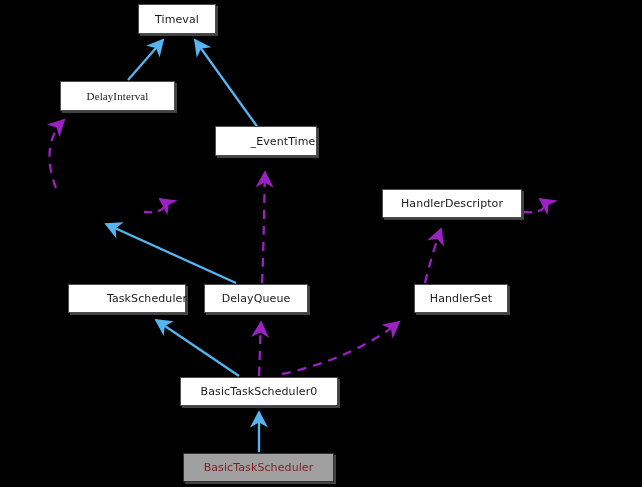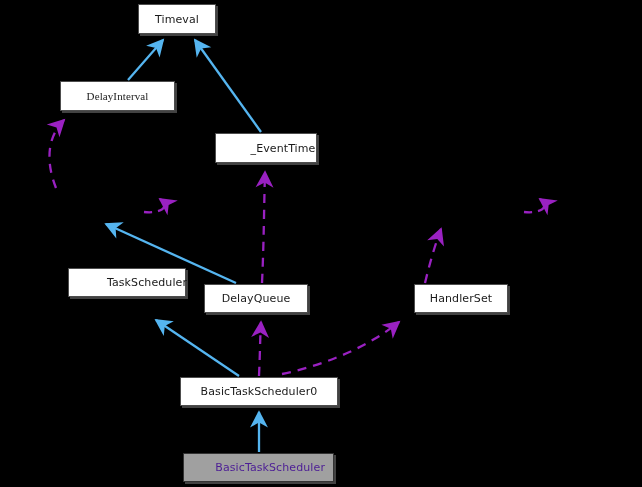--- a/index.html
+++ b/index.html
@@ -36,22 +36,21 @@
     color: #1a1a1a;
     font-size: 11px;
     line-height: 1;
     letter-spacing: 0.1px;
     white-space: nowrap;
     cursor: pointer;
   }
   .node.highlight {
     background: #a0a0a0;
     border-color: #333333;
-    color: #4c1d95;
-    justify-content: flex-end;
+    color: #7f1d1d;
   }
   .node-label {
     display: block;
     padding: 0 8px;
   }
 </style>
 </head>
 <body>
 
 <div id="diagram-root" style="background: rgb(0, 0, 0);">
@@ -92,27 +91,30 @@
   </svg>
 
   <div class="node" style="left: 138px; top: 4px; width: 78px; height: 30px;">
     <span class="node-label">Timeval</span>
   </div>
 
   <div class="node" style="left: 60px; top: 81px; width: 115px; height: 30px; font-family: Liberation Serif, serif;">
     <span class="node-label">DelayInterval</span>
   </div>
 
-  <div class="node" style="left: 215px; top: 133px; width: 102px; height: 30px; padding-left: 34px;">
+  <div class="node" style="left: 215px; top: 126px; width: 102px; height: 30px; padding-left: 34px;">
     <span class="node-label">_EventTime</span>
   </div>
 
 
+  <div class="node" style="left: 382px; top: 189px; width: 140px; height: 29px;">
+    <span class="node-label">HandlerDescriptor</span>
+  </div>
 
-  <div class="node" style="left: 68px; top: 268px; width: 118px; height: 29px; padding-left: 40px;">
+  <div class="node" style="left: 68px; top: 284px; width: 118px; height: 29px; padding-left: 40px;">
     <span class="node-label">TaskScheduler</span>
   </div>
 
   <div class="node" style="left: 204px; top: 284px; width: 104px; height: 29px;">
     <span class="node-label">DelayQueue</span>
   </div>
 
   <div class="node" style="left: 368px; top: 284px; width: 94px; height: 29px; margin-left: 46px;">
     <span class="node-label">HandlerSet</span>
   </div>

